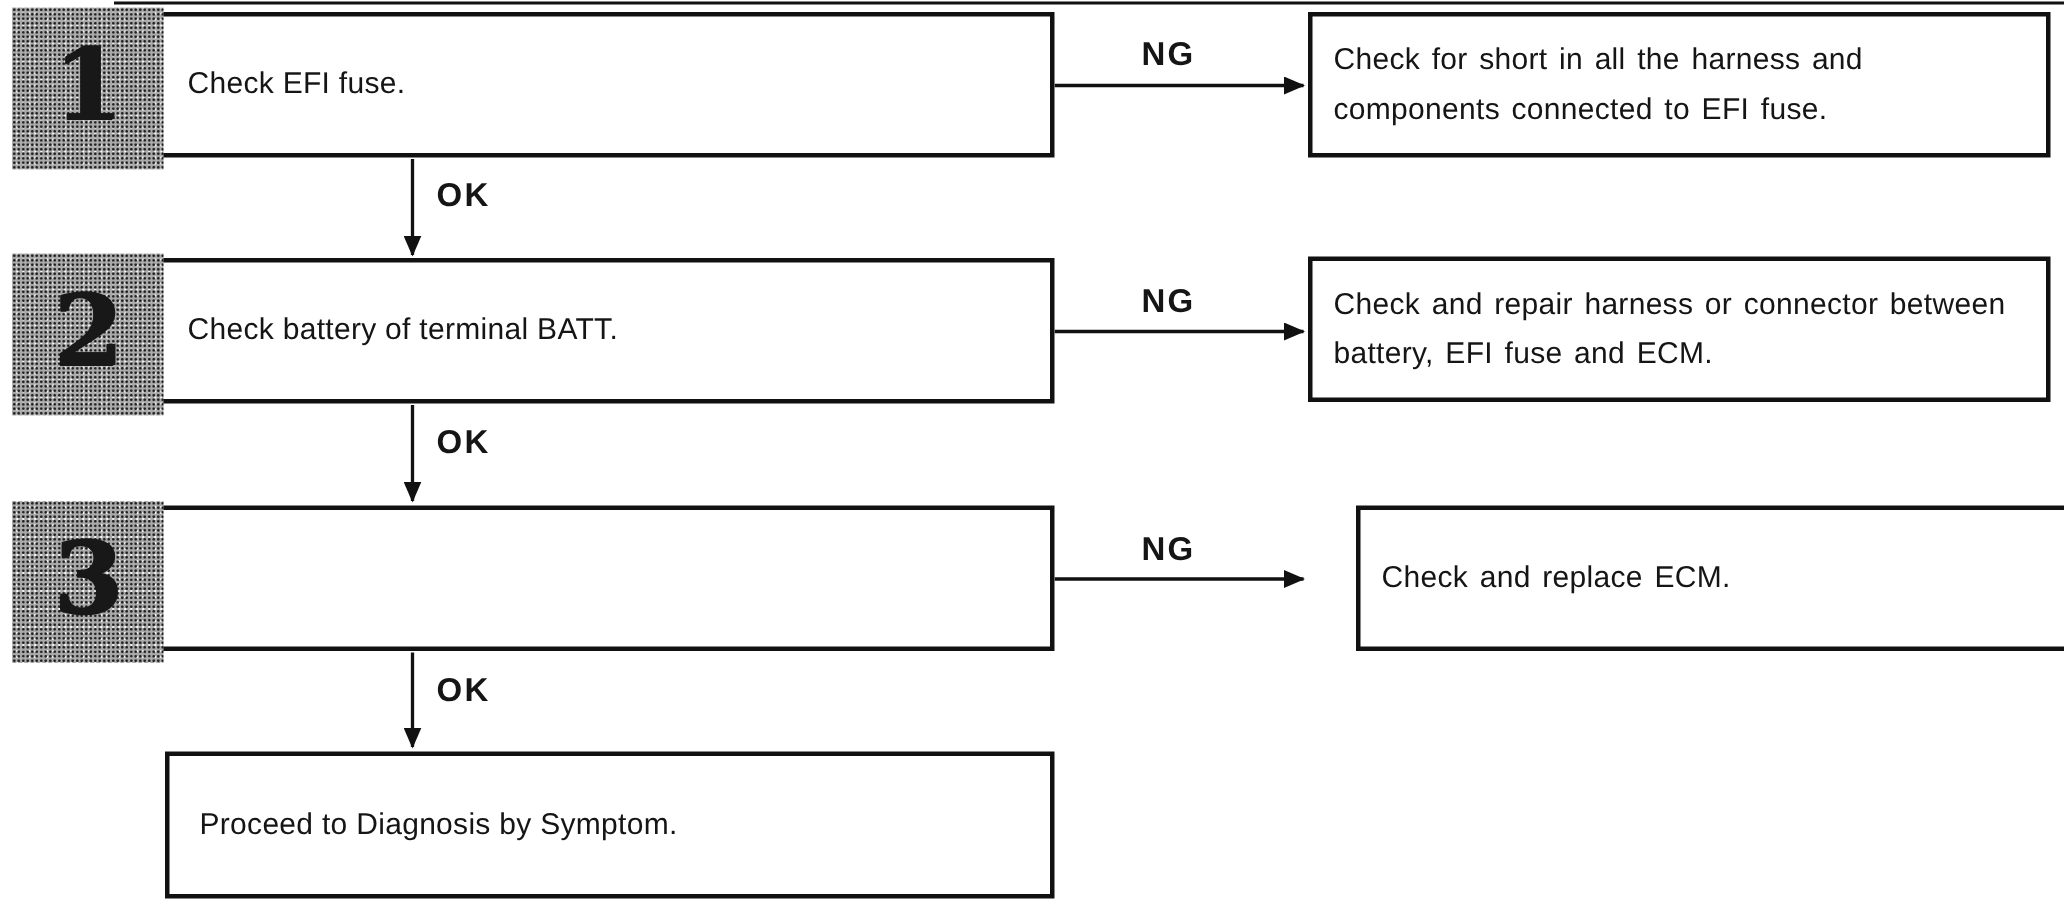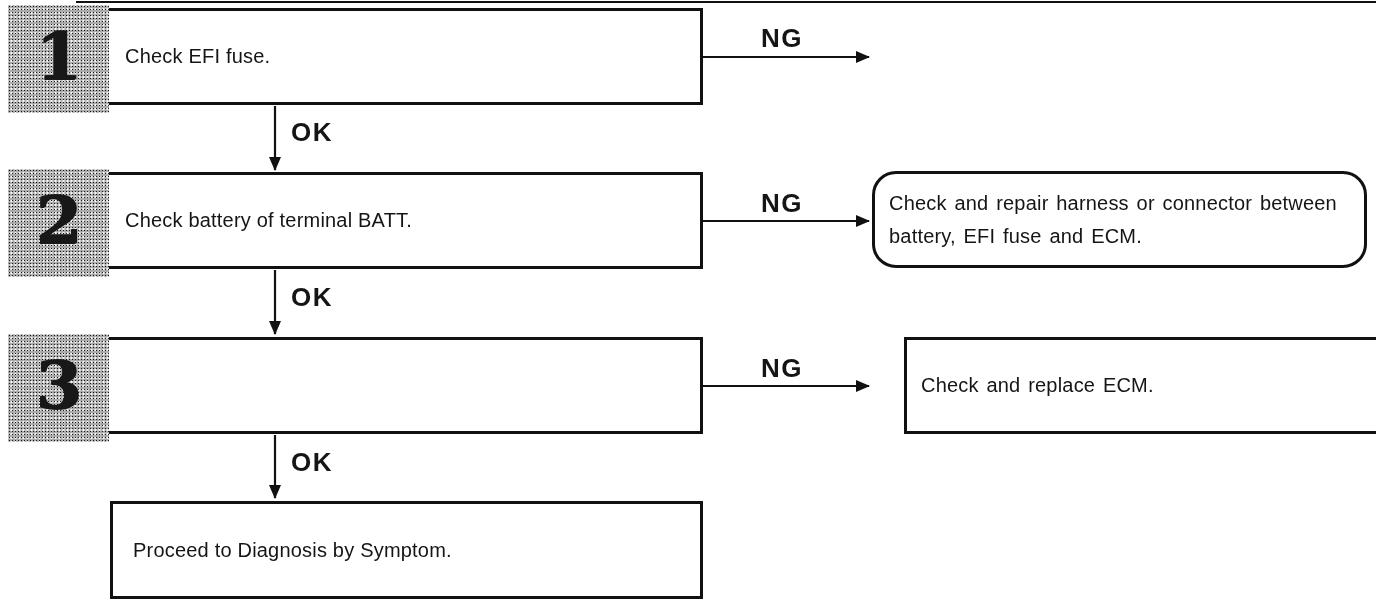--- a/index.html
+++ b/index.html
@@ -51,33 +51,33 @@
     text-shadow: 1.5px 0 0 #181818, 0 1px 0 #181818;
     transform: translateY(-3px);
   }
   .step-label {
     padding-left: 114px;
     font-size: 20px;
     letter-spacing: 0.2px;
   }
   .result-box { left: 872px; width: 495px; height: 97px; padding: 0 14px; }
   .rb1 { top: 8px; }
-  .rb2 { top: 171px; border-radius: 24px; }
+  .rb2 { top: 171px; }
   .rb3 { top: 337px; margin-left: 32px; }
   .result-text {
     font-size: 20px;
     line-height: 33px;
     letter-spacing: 0.2px;
     word-spacing: 2px;
   }
   .final-box { left: 110px; top: 501px; width: 593px; height: 98px; }
   .final-label { padding-left: 20px; font-size: 20px; letter-spacing: 0.2px; }
   .edge-label {
     position: absolute;
-    font-size: 26px;
+    font-size: 22px;
     font-weight: bold;
     letter-spacing: 1.5px;
     color: var(--text, #151515);
   }
   .ng1 { left: 761px; top: 23px; }
   .ng2 { left: 761px; top: 188px; }
   .ng3 { left: 761px; top: 353px; }
   .ok1 { left: 291px; top: 117px; }
   .ok2 { left: 291px; top: 282px; }
   .ok3 { left: 291px; top: 447px; }
@@ -109,20 +109,23 @@
     <line x1="275" y1="435" x2="275" y2="498" marker-end="url(#ah)"></line>
   </svg>
 
   <div class="box step-box sb1">
     <div class="step-num">
       <span>1</span>
     </div>
     <div class="step-label">Check EFI fuse.</div>
   </div>
   <div class="edge-label ng1">NG</div>
+  <div class="box result-box rb1">
+    <div class="result-text">Check for short in all the harness and components connected to EFI fuse.</div>
+  </div>
   <div class="edge-label ok1">OK</div>
 
   <div class="box step-box sb2">
     <div class="step-num">
       <span>2</span>
     </div>
     <div class="step-label">Check battery of terminal BATT.</div>
   </div>
   <div class="edge-label ng2">NG</div>
   <div class="box result-box rb2">

